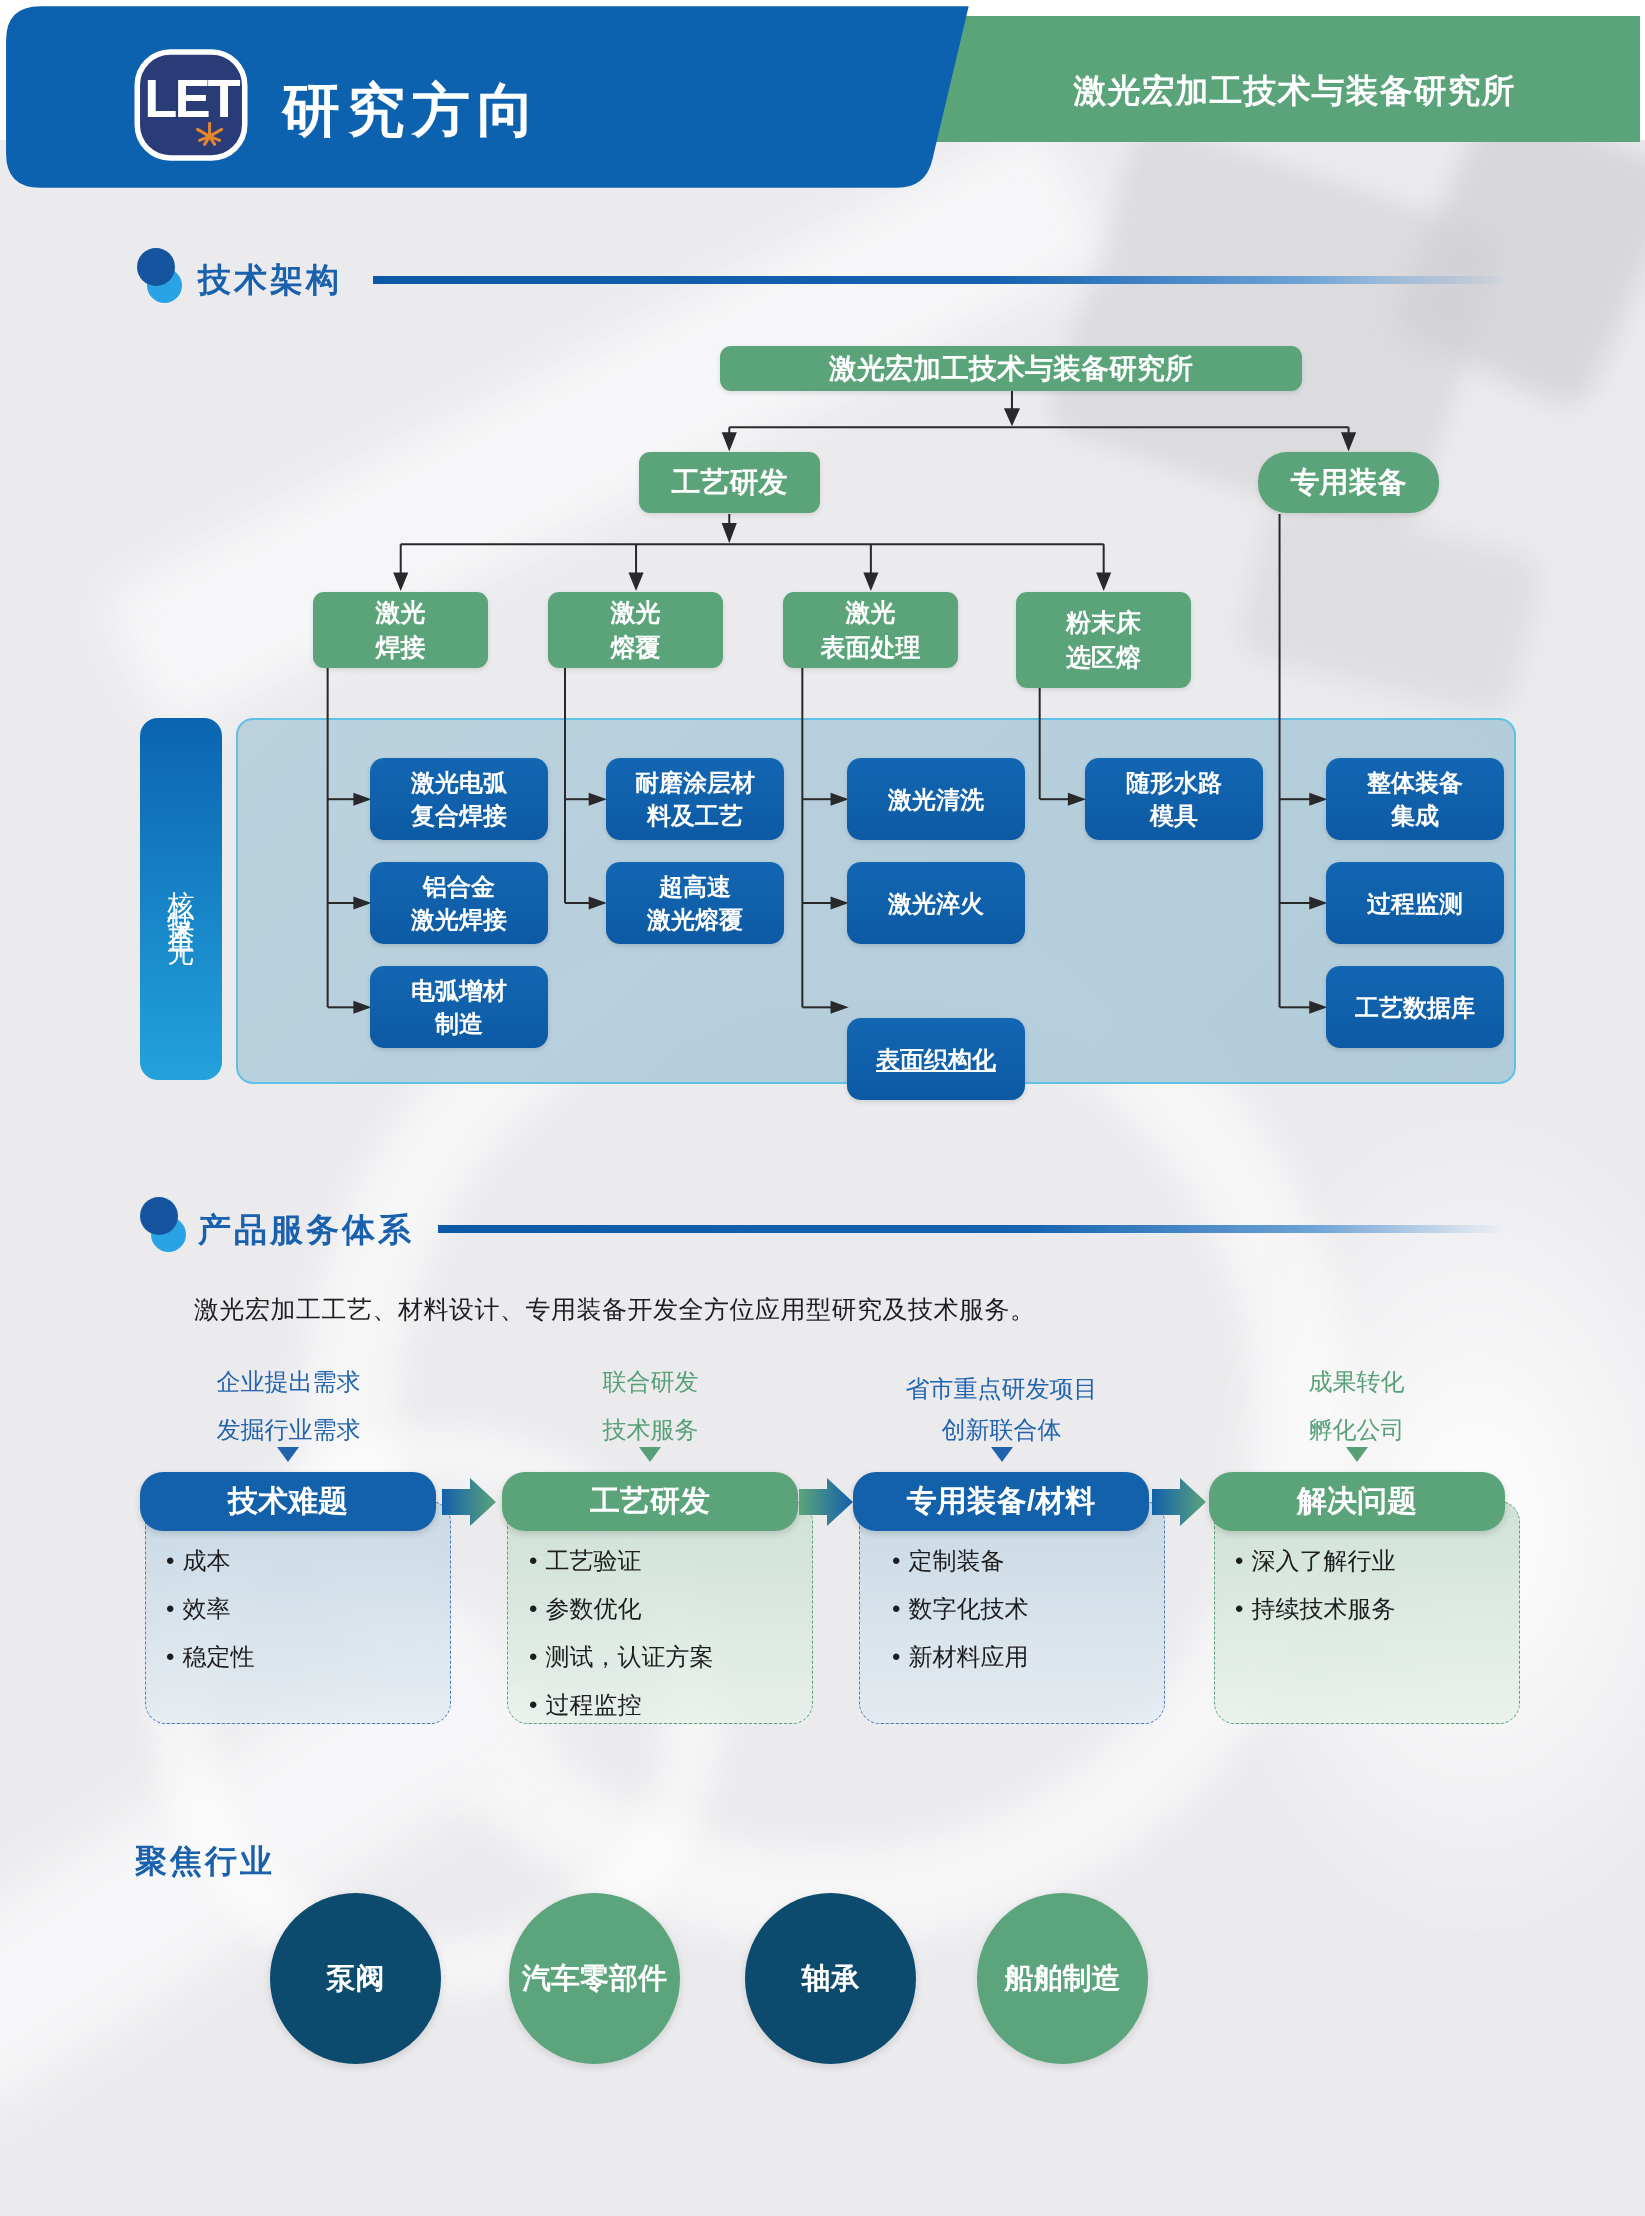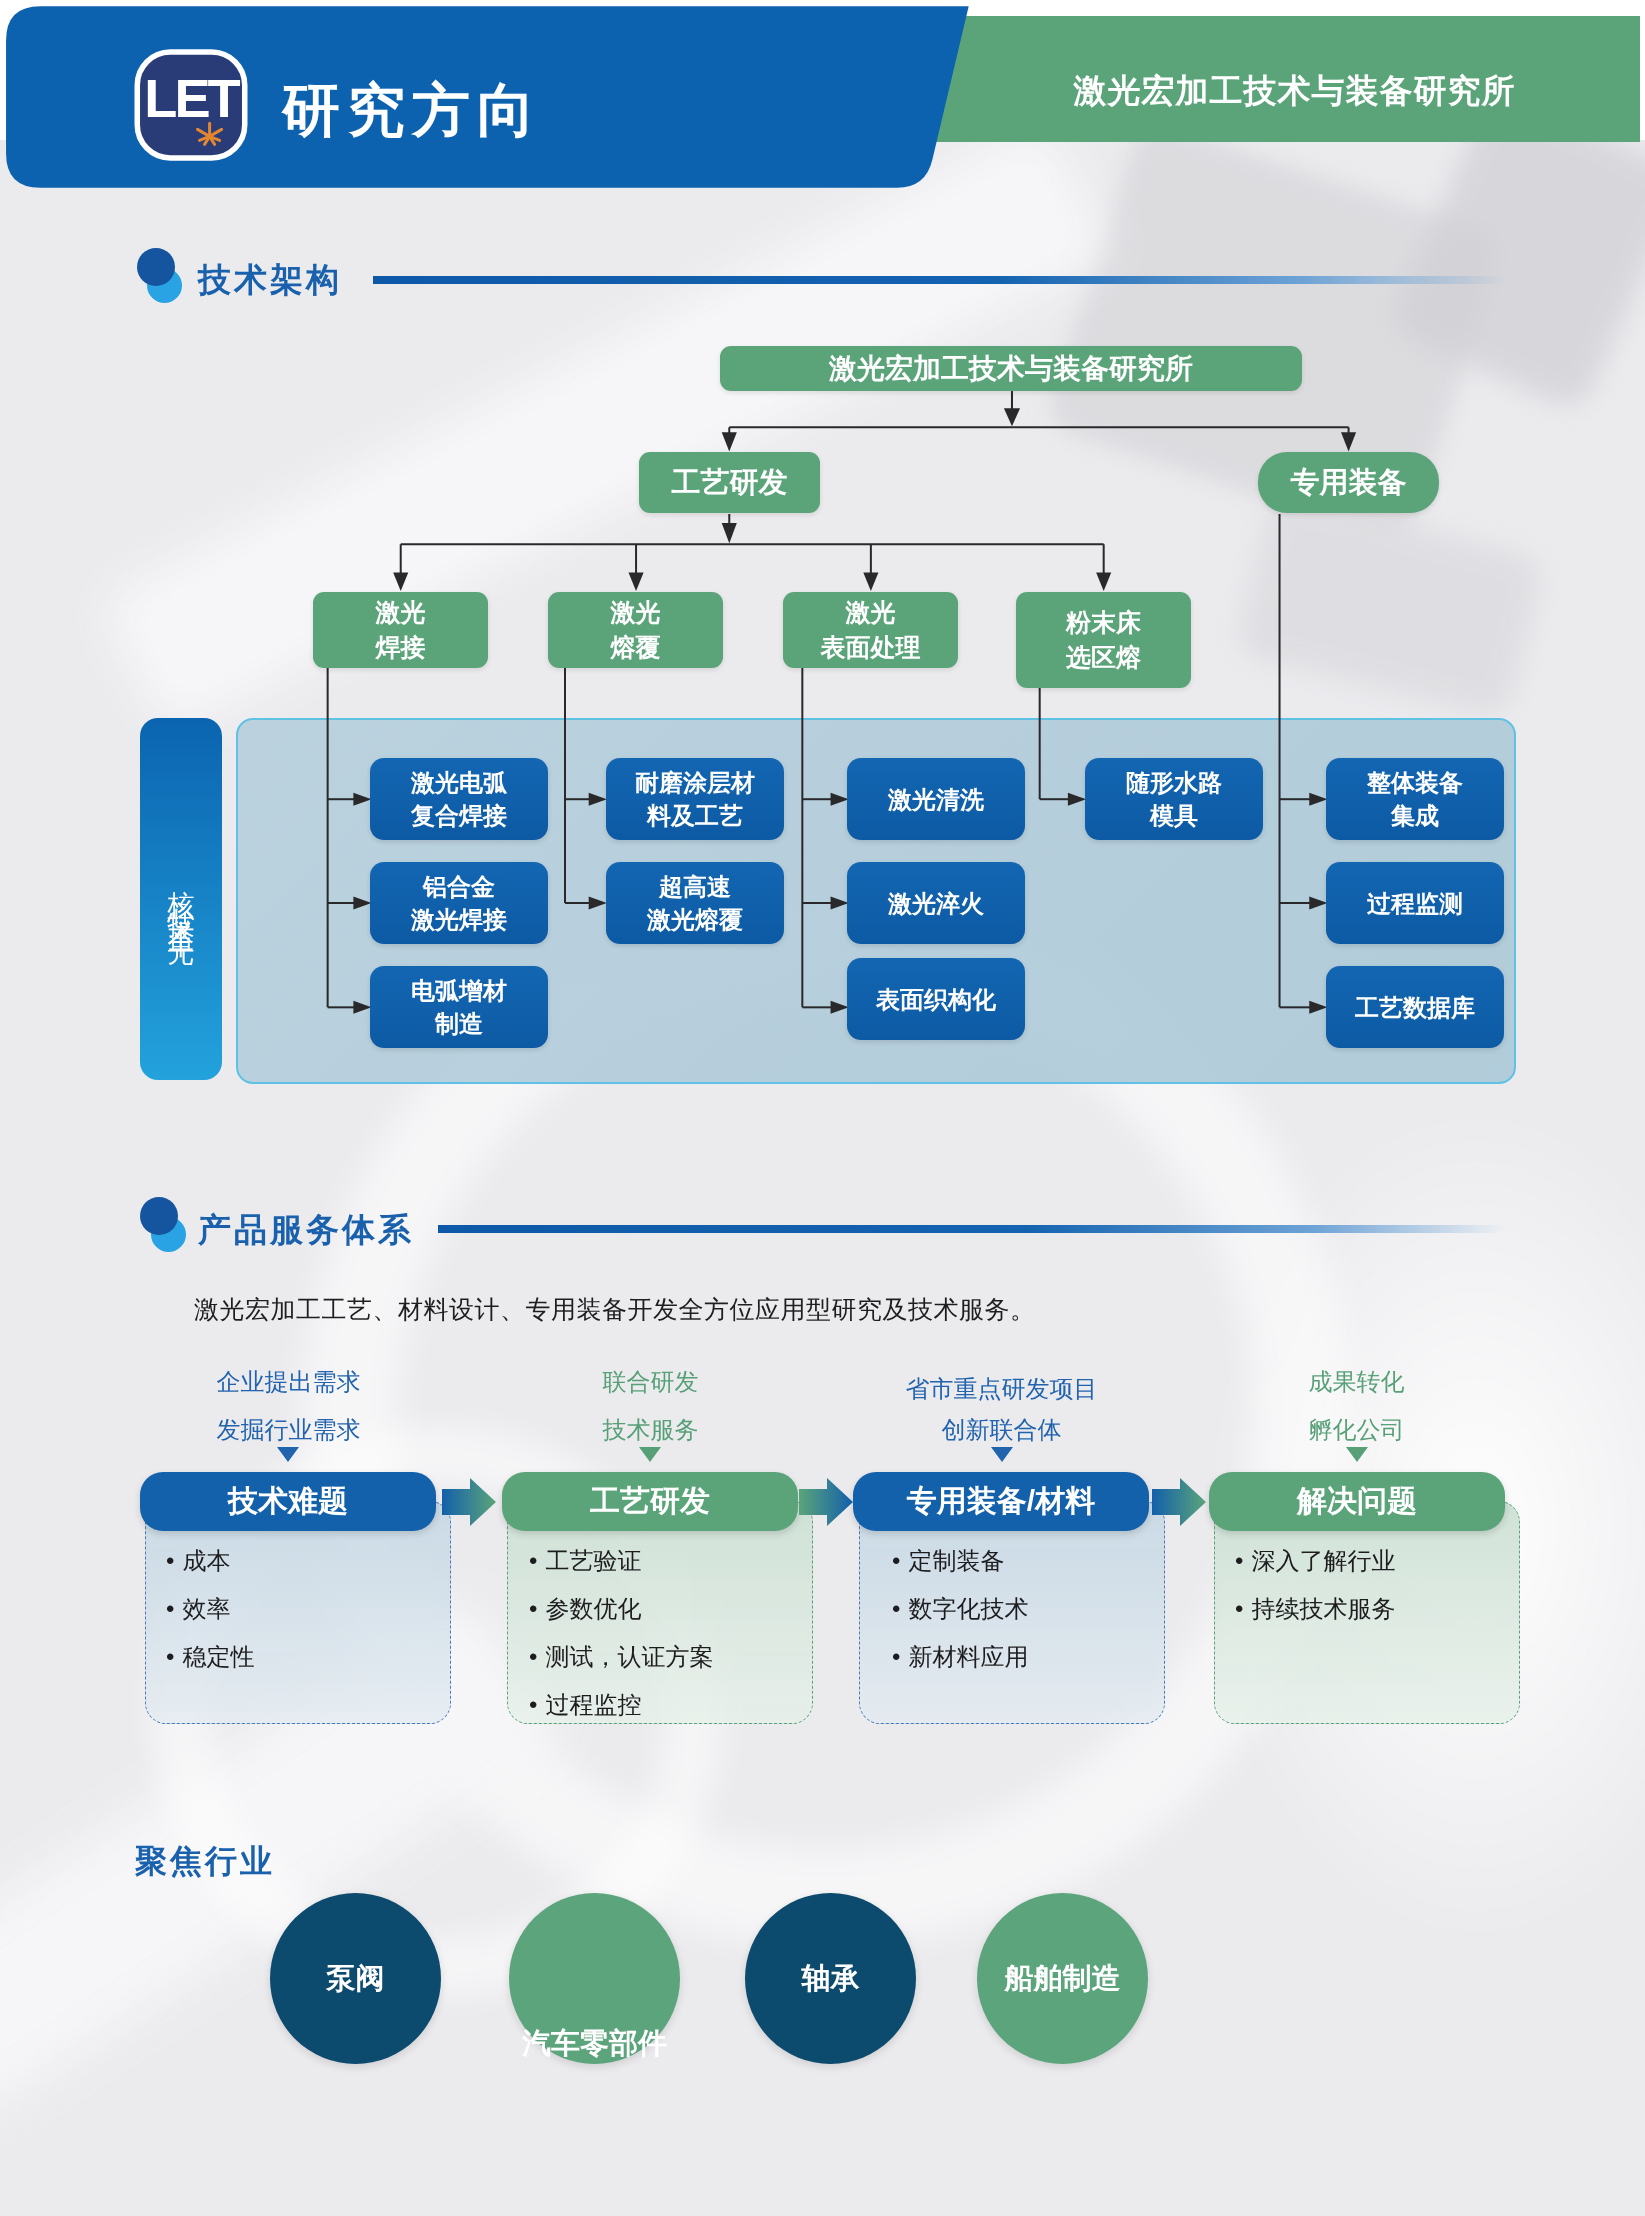--- a/index.html
+++ b/index.html
@@ -156,21 +156,21 @@
   <div class="bbox" style="left:606px;top:862px;">
       <span>超高速
 激光熔覆</span>
     </div>
   <div class="bbox" style="left:847px;top:758px;">
       <span>激光清洗</span>
     </div>
   <div class="bbox" style="left:847px;top:862px;">
       <span>激光淬火</span>
     </div>
-  <div class="bbox" style="left:847px;top:958px;">
+  <div class="bbox" style="left:847px;top:1018px;text-decoration:underline;">
       <span>表面织构化</span>
     </div>
   <div class="bbox" style="left:1085px;top:758px;">
       <span>随形水路
 模具</span>
     </div>
   <div class="bbox" style="left:1326px;top:758px;">
       <span>整体装备
 集成</span>
     </div>
@@ -319,21 +319,21 @@
           <stop offset="1" stop-color="#5ba47a"></stop>
         </linearGradient>
       </defs>
     <polygon points="0,22 56,22 56,0 108,48 56,96 56,74 0,74" fill="url(#g3)"></polygon>
   </svg>
 
   <div class="ind-title">聚焦行业</div>
   <div class="circle blue" style="left:270px;">
       <span>泵阀</span>
     </div>
-  <div class="circle green" style="left:509px;align-items:flex-end;">
+  <div class="circle green" style="left:509px;">
       <span>汽车零部件</span>
     </div>
   <div class="circle blue" style="left:745px;">
       <span>轴承</span>
     </div>
   <div class="circle green" style="left:977px;">
       <span>船舶制造</span>
     </div>
 
 </div>

